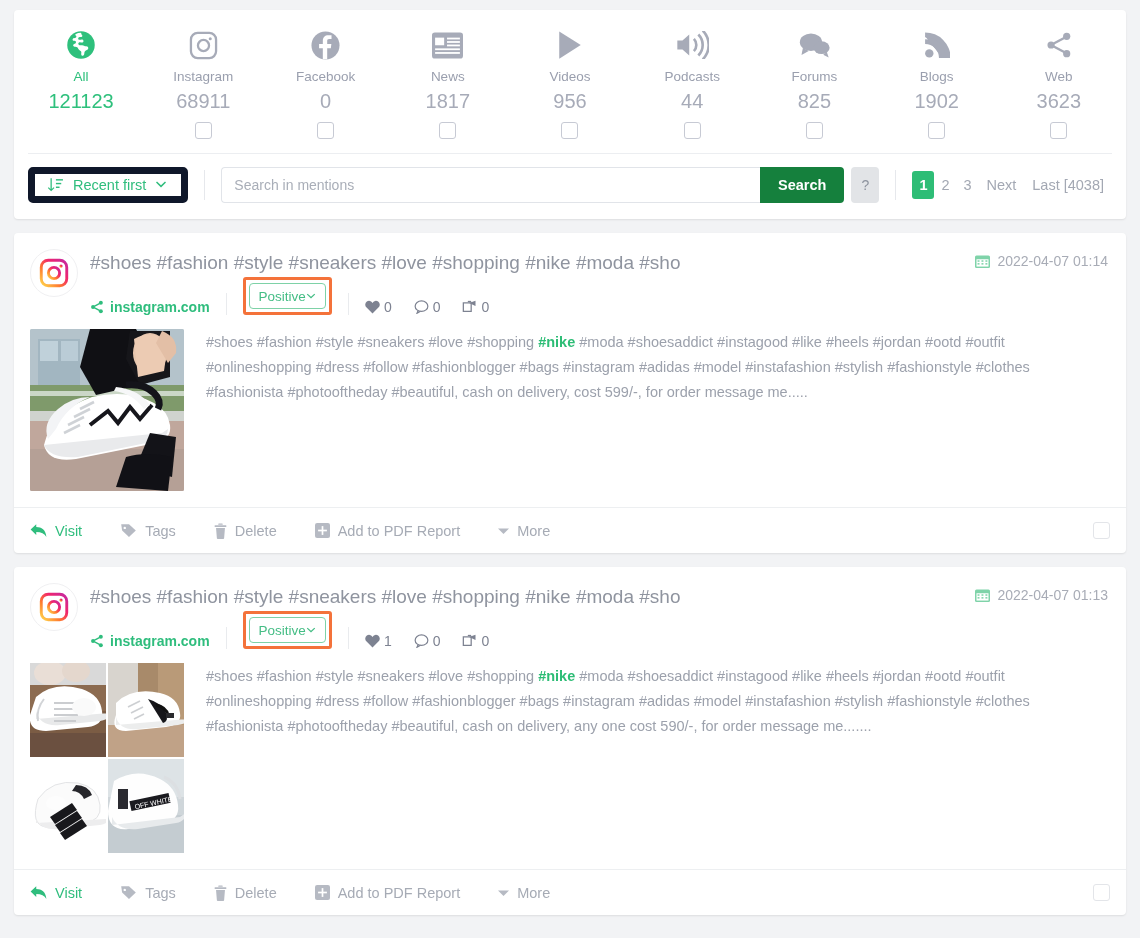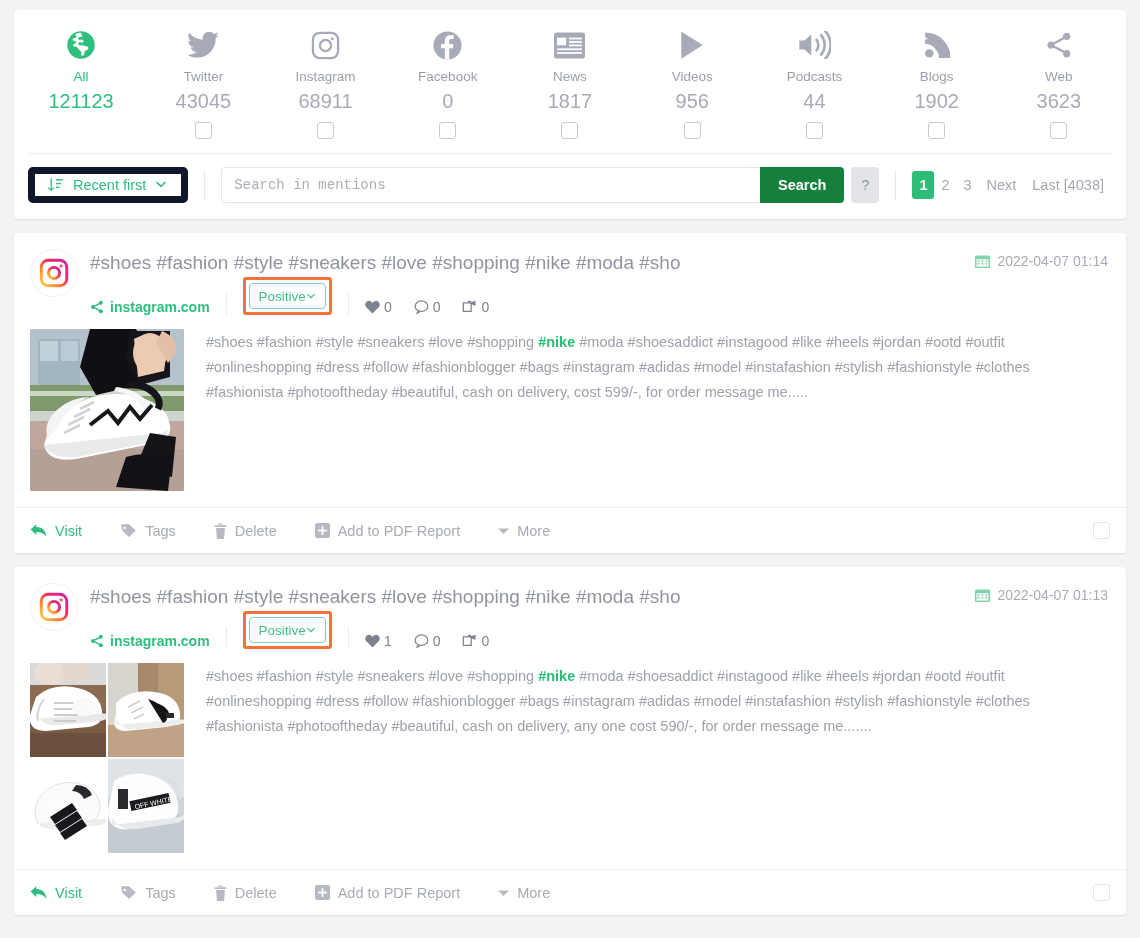--- a/index.html
+++ b/index.html
@@ -52,21 +52,21 @@
     height:36px; padding: 0 14px 0 12px; font-size:14.5px; cursor:pointer;
     white-space:nowrap;
   }
   .vsep { width:1px; height:30px; background:#e6e8ec; margin:0 16px; }
   .searchwrap { flex:1 1 auto; display:flex; align-items:stretch; height:36px; min-width:0; }
   .searchinput {
     flex:1 1 auto; min-width:0;
     border:1px solid #e1e4e9; border-right:none;
     border-radius:4px 0 0 4px;
     padding: 0 12px; font-size:14px; color:#555; background:#fff;
-    font-family:Liberation Mono, monospace;
+    font-family:Liberation Sans, sans-serif;
     outline:none;
   }
   .searchinput::placeholder { color:#a9aeb8; }
   .searchbtn {
     background:#15803d; color:#fff; border:none; border-radius:0 4px 4px 0;
     font-size:14.5px; font-weight:700; padding:0 18px; cursor:pointer;
     font-family:"Liberation Sans", sans-serif;
   }
   .helpbtn {
     margin-left:7px; width:28px; height:36px; border-radius:4px;
@@ -140,30 +140,20 @@
               <circle cx="12" cy="12" r="11" fill="#2ec07c"></circle>
               <path fill="#fff" d="M7.5 4.2c1.1.3 1 1.6.2 2-.9.5-1.7.1-2.3.9-.5.7.2 1.6 1.1 1.5 1-.1 1.8.6 1.4 1.6-.3.9-1.6.8-2.1 1.6-.4.8.4 1.7 1.3 1.6 1.4-.2 2.3.5 2.8 1.7.5 1.1 1.9 1.1 2.3 2.3.3 1-.4 1.9.2 2.7.5.7 1.7.5 2-.3.4-1 .1-2.1.8-2.9.8-.9 2.3-.9 2.6-2.2.2-1-.7-1.7-1.6-1.7-1.2.1-2.1-.6-3.2-.8-1-.2-2 .3-2.8-.4-.7-.6-.3-1.7.5-2 1-.3 2 .5 2.9-.1.8-.6.4-1.9-.5-2.1-1-.2-1.9.5-2.8.1-.8-.4-.7-1.6.1-2 .8-.4 1.9.1 2.5-.6.4-.5.1-1.1-.4-1.4A9.8 9.8 0 0 0 12 2.2c-1.6 0-3.1.4-4.5 1.1z"></path>
             </svg>
           </div>
           <div class="nm">All</div>
           <div class="ct">121123</div>
           <div class="src-check hidden"></div>
         </div>
         <div class="source">
           <div class="ico">
-            <svg width="32" height="28" viewBox="0 0 24 20" fill="#a7abb8">
-              <path d="M24 2.4c-.9.4-1.8.7-2.8.8 1-.6 1.8-1.5 2.2-2.7-1 .6-2 1-3.1 1.2A4.9 4.9 0 0 0 16.6 0c-2.7 0-4.9 2.2-4.9 4.9 0 .4 0 .8.1 1.1A13.9 13.9 0 0 1 1.7.9 4.9 4.9 0 0 0 3.2 7.4c-.8 0-1.6-.2-2.2-.6v.1c0 2.4 1.7 4.4 3.9 4.8-.4.1-.8.2-1.3.2-.3 0-.6 0-.9-.1a4.9 4.9 0 0 0 4.6 3.4A9.9 9.9 0 0 1 0 17.3a14 14 0 0 0 7.5 2.2c9.1 0 14-7.5 14-14v-.7c1-.7 1.8-1.5 2.5-2.4z"></path>
-            </svg>
-          </div>
-          <div class="nm">Twitter</div>
-          <div class="ct">43045</div>
-          <div class="src-check"></div>
-        </div>
-        <div class="source">
-          <div class="ico">
             <svg width="29" height="29" viewBox="0 0 24 24">
               <rect x="1.6" y="1.6" width="20.8" height="20.8" rx="5.6" fill="none" stroke="#a7abb8" stroke-width="1.9"></rect>
               <circle cx="12" cy="12" r="4.6" fill="none" stroke="#a7abb8" stroke-width="1.9"></circle>
               <circle cx="17.6" cy="6.4" r="1.25" fill="#a7abb8"></circle>
             </svg>
           </div>
           <div class="nm">Instagram</div>
           <div class="ct">68911</div>
           <div class="src-check"></div>
         </div>
@@ -208,20 +198,33 @@
           <div class="ico">
             <svg width="33" height="28" viewBox="0 0 28 24" fill="#a7abb8">
               <path d="M1 8.2h4.4L11.2 3v18L5.4 15.8H1z"></path>
               <path d="M14.4 7.6a6.4 6.4 0 0 1 0 8.8l1.6 1.6a8.7 8.7 0 0 0 0-12z"></path>
               <path d="M18.2 3.8a11.6 11.6 0 0 1 0 16.4l1.6 1.6a13.9 13.9 0 0 0 0-19.6z"></path>
               <path d="M22 .5a16.2 16.2 0 0 1 0 23l1.6 1.6a18.5 18.5 0 0 0 0-26.2z"></path>
             </svg>
           </div>
           <div class="nm">Podcasts</div>
           <div class="ct">44</div>
+          <div class="src-check"></div>
+        </div>
+        <div class="source">
+          <div class="ico">
+            <svg width="31" height="26" viewBox="0 0 26 22" fill="#a7abb8">
+              <ellipse cx="10" cy="8.6" rx="9.4" ry="7.4"></ellipse>
+              <path d="M3.2 13.4 2 19.4l6.1-3.4z"></path>
+              <ellipse cx="19" cy="13.3" rx="6.8" ry="5.4"></ellipse>
+              <path d="M23.4 17 25 21.6l-4.6-2.3z"></path>
+            </svg>
+          </div>
+          <div class="nm">Forums</div>
+          <div class="ct">825</div>
           <div class="src-check"></div>
         </div>
         <div class="source">
           <div class="ico">
             <svg width="26" height="28" viewBox="0 0 22 24" fill="#a7abb8">
               <circle cx="4.4" cy="19.2" r="3.6"></circle>
               <path d="M.8 11.2a11.9 11.9 0 0 1 11.9 11.9h4.2A16.1 16.1 0 0 0 .8 7z"></path>
               <path d="M.8 4.4A18.7 18.7 0 0 1 19.5 23.1h-3.6"></path>
               <path d="M.8 1.2a21.9 21.9 0 0 1 21.9 21.9h-4.2A17.7 17.7 0 0 0 .8 5.4z"></path>
             </svg>

